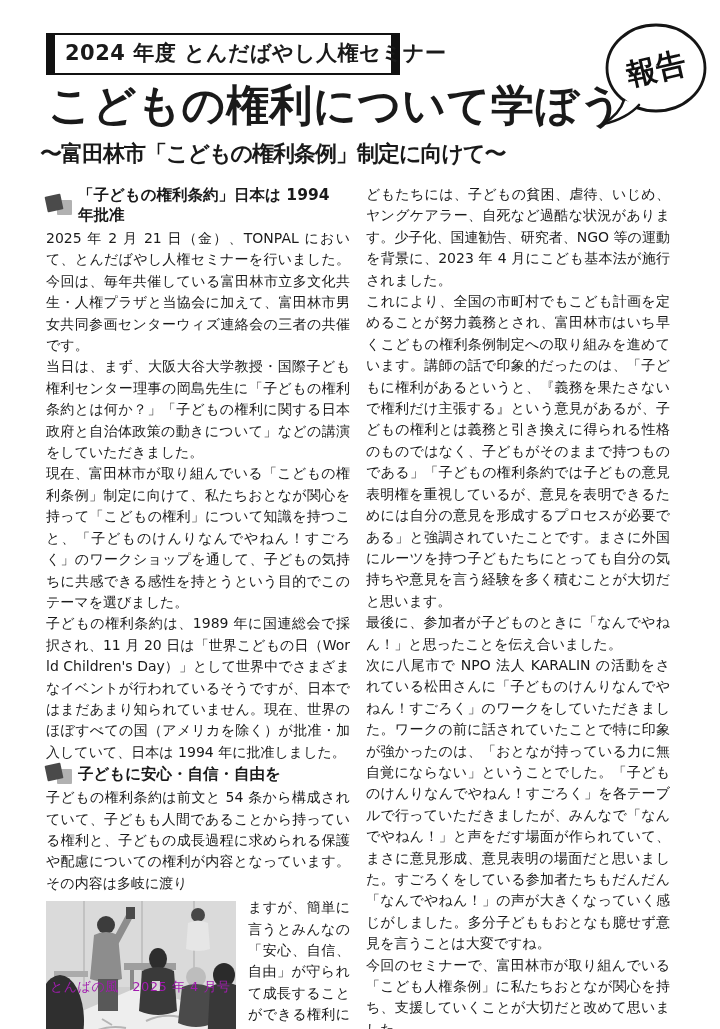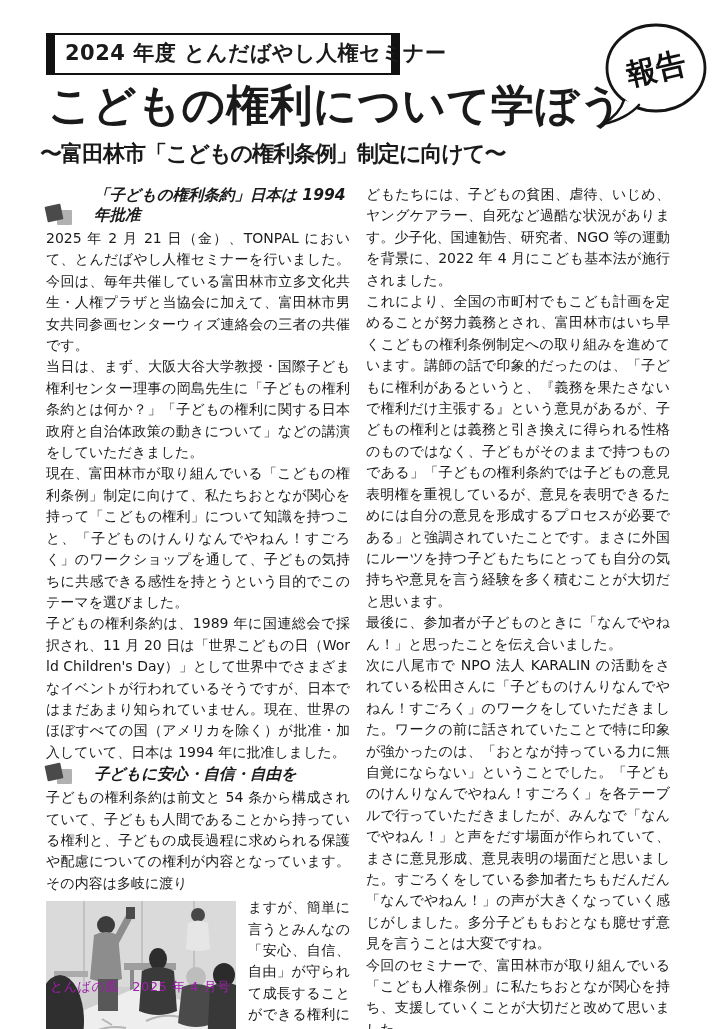--- a/index.html
+++ b/index.html
@@ -47,23 +47,23 @@
   .columns{display:flex;gap:16px;margin-top:13px;}
   .col{width:304px;}
   .col p{
     margin:0;
     font-size:14px;
     line-height:21.4px;
     text-align:justify;
     word-break:break-all;
   }
   .sec-head{
-    display:flex;align-items:flex-end;gap:22px;
+    display:flex;align-items:center;gap:6px;
     margin:1px 0 3px;
-    font-size:15.5px;line-height:20px;font-weight:bold;font-style:italic;
+    font-size:15.5px;line-height:20px;font-weight:bold;
   }
   .marker{display:inline-flex;flex:0 0 auto;}
   .sq-dark{width:16px;height:16px;background:#4a4a4a;transform:rotate(-12deg);border-radius:1px;display:inline-block;}
   .sq-light{width:15px;height:15px;background:#b1b1b1;margin-left:-5px;margin-top:5px;border-radius:1px;display:inline-block;}
   .photo-wrap{margin-top:3px;font-size:14px;line-height:21.4px;text-align:justify;word-break:break-all;}
   .photo{
     float:left;
     width:190px;height:163px;
     margin:4px 12px 2px 0;
     background:#cfcfcf;
@@ -148,21 +148,21 @@
             <ellipse cx="178" cy="74" rx="11" ry="12" fill="#2b2b2b"></ellipse>
             <path d="M164 86 q14 -8 26 -2 l0 79 l-30 0 z" fill="#383838"></path>
 
             <ellipse cx="14" cy="120" rx="24" ry="46" fill="#2f2f2f"></ellipse>
           </svg>
           <span>ますが、簡単に言うとみんなの「安心、自信、自由」が守られて成長することができる権利について書かれているといいます。今、日本の子</span>
         </div>
       </div>
 
       <div class="col">
-        <p>どもたちには、子どもの貧困、虐待、いじめ、ヤングケアラー、自死など過酷な状況があります。少子化、国連勧告、研究者、NGO 等の運動を背景に、2022 年 4 月にこども基本法が施行されました。</p>
+        <p>どもたちには、子どもの貧困、虐待、いじめ、ヤングケアラー、自死など過酷な状況があります。少子化、国連勧告、研究者、NGO 等の運動を背景に、2023 年 4 月にこども基本法が施行されました。</p>
         <p>これにより、全国の市町村でもこども計画を定めることが努力義務とされ、富田林市はいち早くこどもの権利条例制定への取り組みを進めています。講師の話で印象的だったのは、「子どもに権利があるというと、『義務を果たさないで権利だけ主張する』という意見があるが、子どもの権利とは義務と引き換えに得られる性格のものではなく、子どもがそのままで持つものである」「子どもの権利条約では子どもの意見表明権を重視しているが、意見を表明できるためには自分の意見を形成するプロセスが必要である」と強調されていたことです。まさに外国にルーツを持つ子どもたちにとっても自分の気持ちや意見を言う経験を多く積むことが大切だと思います。</p>
 
         <p>最後に、参加者が子どものときに「なんでやねん！」と思ったことを伝え合いました。</p>
         <p>次に八尾市で NPO 法人 KARALIN の活動をされている松田さんに「子どものけんりなんでやねん！すごろく」のワークをしていただきました。ワークの前に話されていたことで特に印象が強かったのは、「おとなが持っている力に無自覚にならない」ということでした。「子どものけんりなんでやねん！すごろく」を各テーブルで行っていただきましたが、みんなで「なんでやねん！」と声をだす場面が作られていて、まさに意見形成、意見表明の場面だと思いました。すごろくをしている参加者たちもだんだん「なんでやねん！」の声が大きくなっていく感じがしました。多分子どももおとなも臆せず意見を言うことは大変ですね。</p>
         <p>今回のセミナーで、富田林市が取り組んでいる「こども人権条例」に私たちおとなが関心を持ち、支援していくことが大切だと改めて思いました。</p>
       </div>
 
     </div>
   </div>
 

